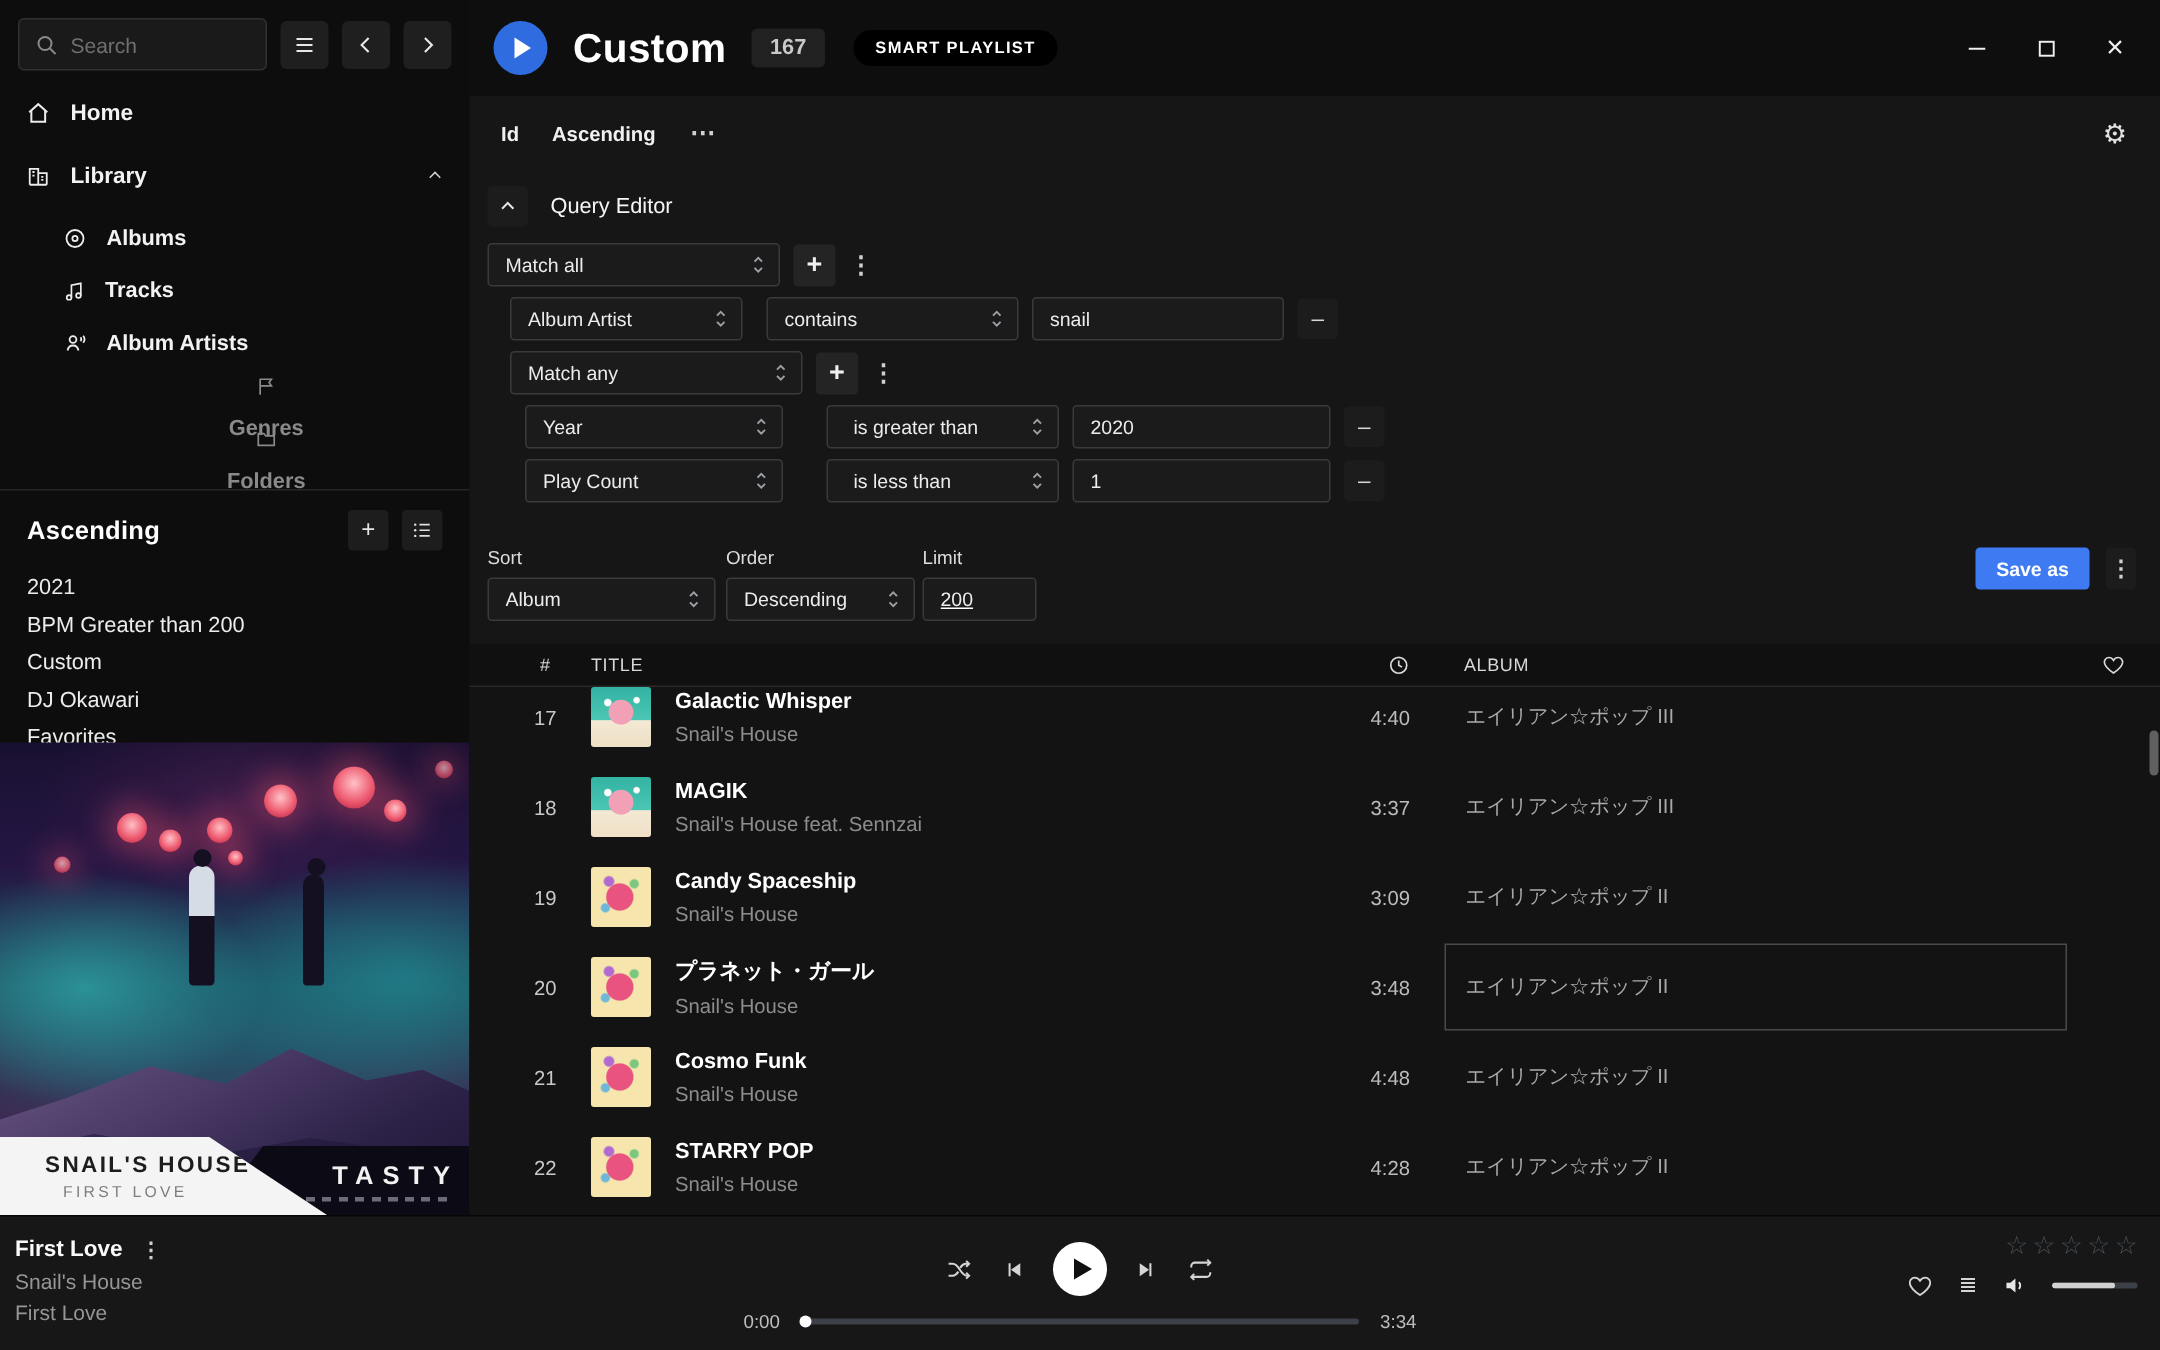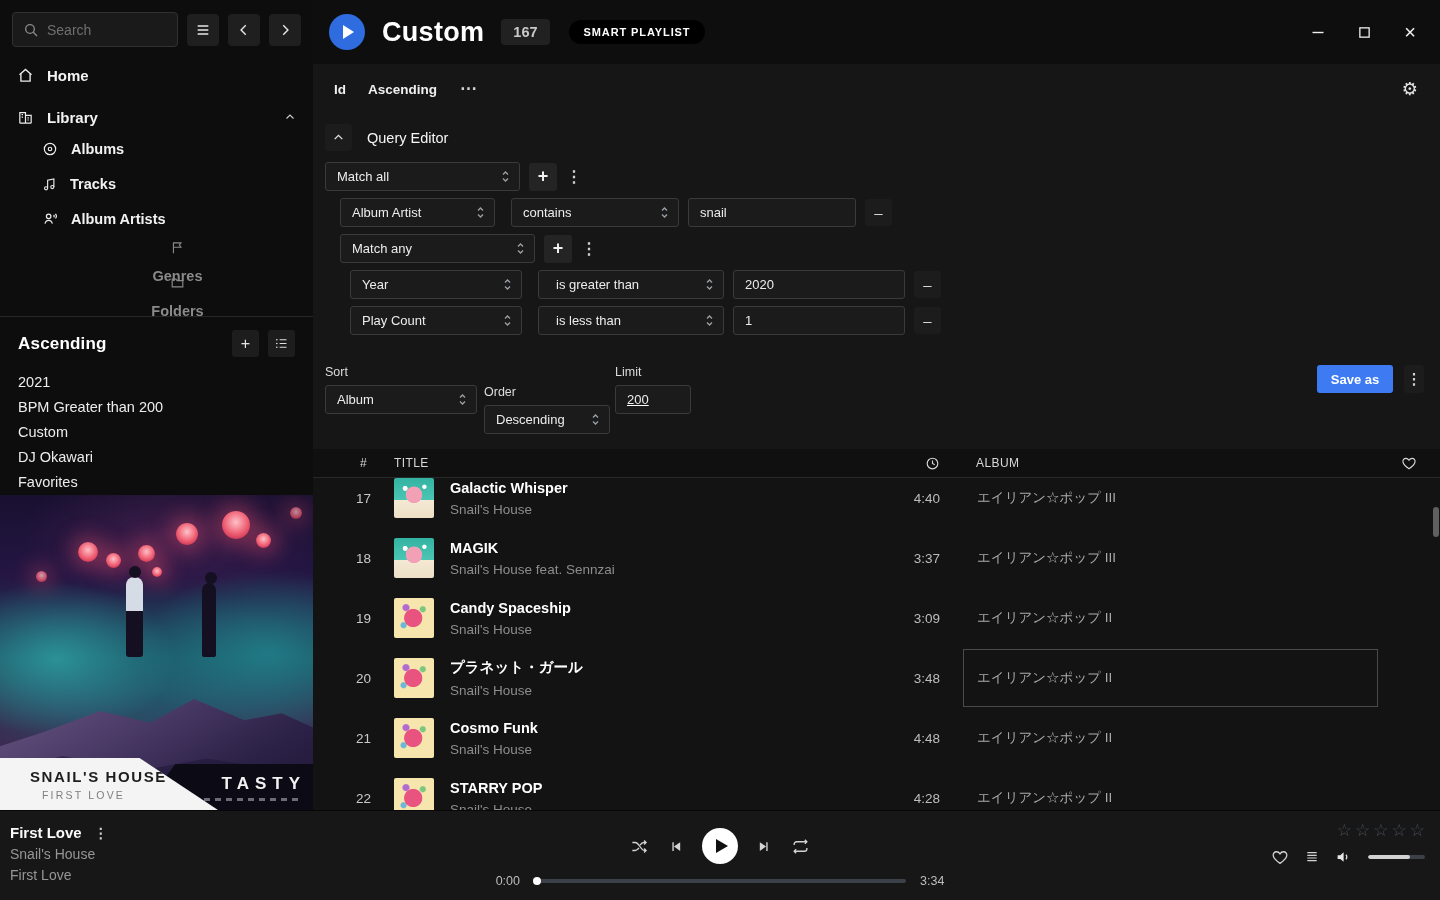--- a/index.html
+++ b/index.html
@@ -15,21 +15,21 @@
   .sidebar { width:313px; flex-shrink:0; background:#0d0d0d; position:relative; overflow:hidden; }
   .side-search { display:flex; align-items:center; gap:9px; padding:12px 12px 0 12px; }
   .search-box { width:166px; height:35px; background:#1a1a1a; border:1px solid #313131; border-radius:4px;
     display:flex; align-items:center; gap:8px; padding:0 10px; }
   .search-box input { flex:1; background:transparent; border:none; outline:none; color:#e8e8e8; font-size:14px; min-width:0; }
   .search-box input::placeholder { color:#6f6f6f; }
   .sq-btn { width:32px; height:32px; background:#1f1f1f; border-radius:4px; display:flex; align-items:center; justify-content:center; }
   .nav-item { display:flex; align-items:center; gap:13px; height:28px; margin-top:14px; padding:0 17px;
     font-weight:bold; font-size:15px; color:#f2f2f2; cursor:pointer; }
   .nav-item .chev-right { margin-left:auto; }
-  .sub-items { margin-top:4px; }
+  .sub-items { margin-top:14px; }
   .sub-item { display:flex; align-items:center; gap:13px; height:28px; margin-bottom:7px; padding-left:42px;
     font-weight:bold; font-size:14.5px; color:#f2f2f2; cursor:pointer; }
   .sub-item.dim { color:#8a8a8a;flex-direction:column; }
   .playlists { border-top:1px solid #262626; margin-top:13px; padding:13px 18px 0 18px; }
   .pl-header { display:flex; align-items:center; }
   .pl-title { font-size:17px; font-weight:bold; letter-spacing:.2px; }
   .pl-btns { margin-left:auto; display:flex; gap:9px; }
   .pl-btn { width:27px; height:27px; background:#1d1d1d; border-radius:3px; display:flex; align-items:center;
     justify-content:center; color:#e4e4e4; font-size:16px; line-height:1; }
   .pl-item { height:25px; display:flex; align-items:center; font-size:14.5px; color:#ececec; cursor:pointer; }
@@ -100,31 +100,31 @@
   .query { padding:4px 16px 0 12px; flex-shrink:0; }
   .q-head { display:flex; align-items:center; gap:15px; margin:6px 0 11px 0; }
   .q-collapse { width:27px; height:27px; background:#1c1c1c; border-radius:3px; display:flex; align-items:center; justify-content:center; }
   .q-title { font-size:14.5px; color:#f5f5f5; }
   .q-row { display:flex; align-items:center; gap:9px; margin-bottom:7px; }
   .indent1 { margin-left:15px; } .indent2 { margin-left:25px; }
   .select { height:29px; background:#1b1b1b; border:1px solid #3a3a3a; border-radius:3px; display:flex;
     align-items:center; padding:0 9px 0 11px; font-size:13px; color:#ececec; cursor:pointer; }
   .select .sel-label { flex:1; white-space:nowrap; overflow:hidden; }
   .w-match { width:195px; } .w-field { width:155px; } .w-op { width:168px; margin-left:7px; } 
-  .w-field2 { width:172px; } .w-op2 { width:186px; margin-left:7px;padding-left:17px; }
+  .w-field2 { width:172px; } .w-op2 { width:155px; margin-left:20px;padding-left:17px; }
   .input-box { height:29px; background:#1b1b1b; border:1px solid #3a3a3a; border-radius:3px; display:flex; align-items:center; }
   .input-box input { width:100%; background:transparent; border:none; outline:none; color:#ececec; font-size:13px; padding:0 11px; }
   .w-val { width:168px; } .w-val2 { width:172px; } .w-limit { width:76px;text-decoration:underline; }
   .icon-btn { height:28px; background:#242424; border-radius:3px; color:#f0f0f0; display:flex; align-items:center; justify-content:center; }
   .plus-btn { width:28px; font-size:18px; font-weight:bold; background:#242424; }
   .minus-btn { width:27px; height:27px; font-size:15px; background:#1c1c1c; color:#d6d6d6; }
   .dots-v { background:transparent; color:#d0d0d0; font-size:16px; font-weight:bold; width:16px; }
   .q-bottom { display:flex; align-items:flex-start; margin-top:30px; }
   .q-col .q-label { font-size:12.5px; color:#dcdcdc; margin-bottom:6px; }
-  .q-col-order { margin-left:7px;margin-top:20px; } .q-col-limit { margin-left:5px; }
+  .q-col-order { margin-left:7px; } .q-col-limit { margin-left:5px; }
   .w-sort { width:152px; } .w-order { width:126px; }
   .save-btn { margin-left:auto; width:76px; height:28px; background:#3e7bf2; border-radius:3px; color:#fff;
     font-weight:bold; font-size:13px; }
   .save-dots { width:20px; height:28px; margin-left:11px; background:#1c1c1c; border-radius:3px; color:#d0d0d0;
     font-size:15px; font-weight:bold; display:flex; align-items:center; justify-content:center; }
 
   
   .table { margin-top:15px; flex:1; display:flex; flex-direction:column; overflow:hidden; position:relative; background:#131313; }
   .t-head { height:29px; flex-shrink:0; background:#101010; border-bottom:1px solid #282828; display:flex;
     align-items:center; font-size:12px; color:#d8d8d8; letter-spacing:.4px; }

